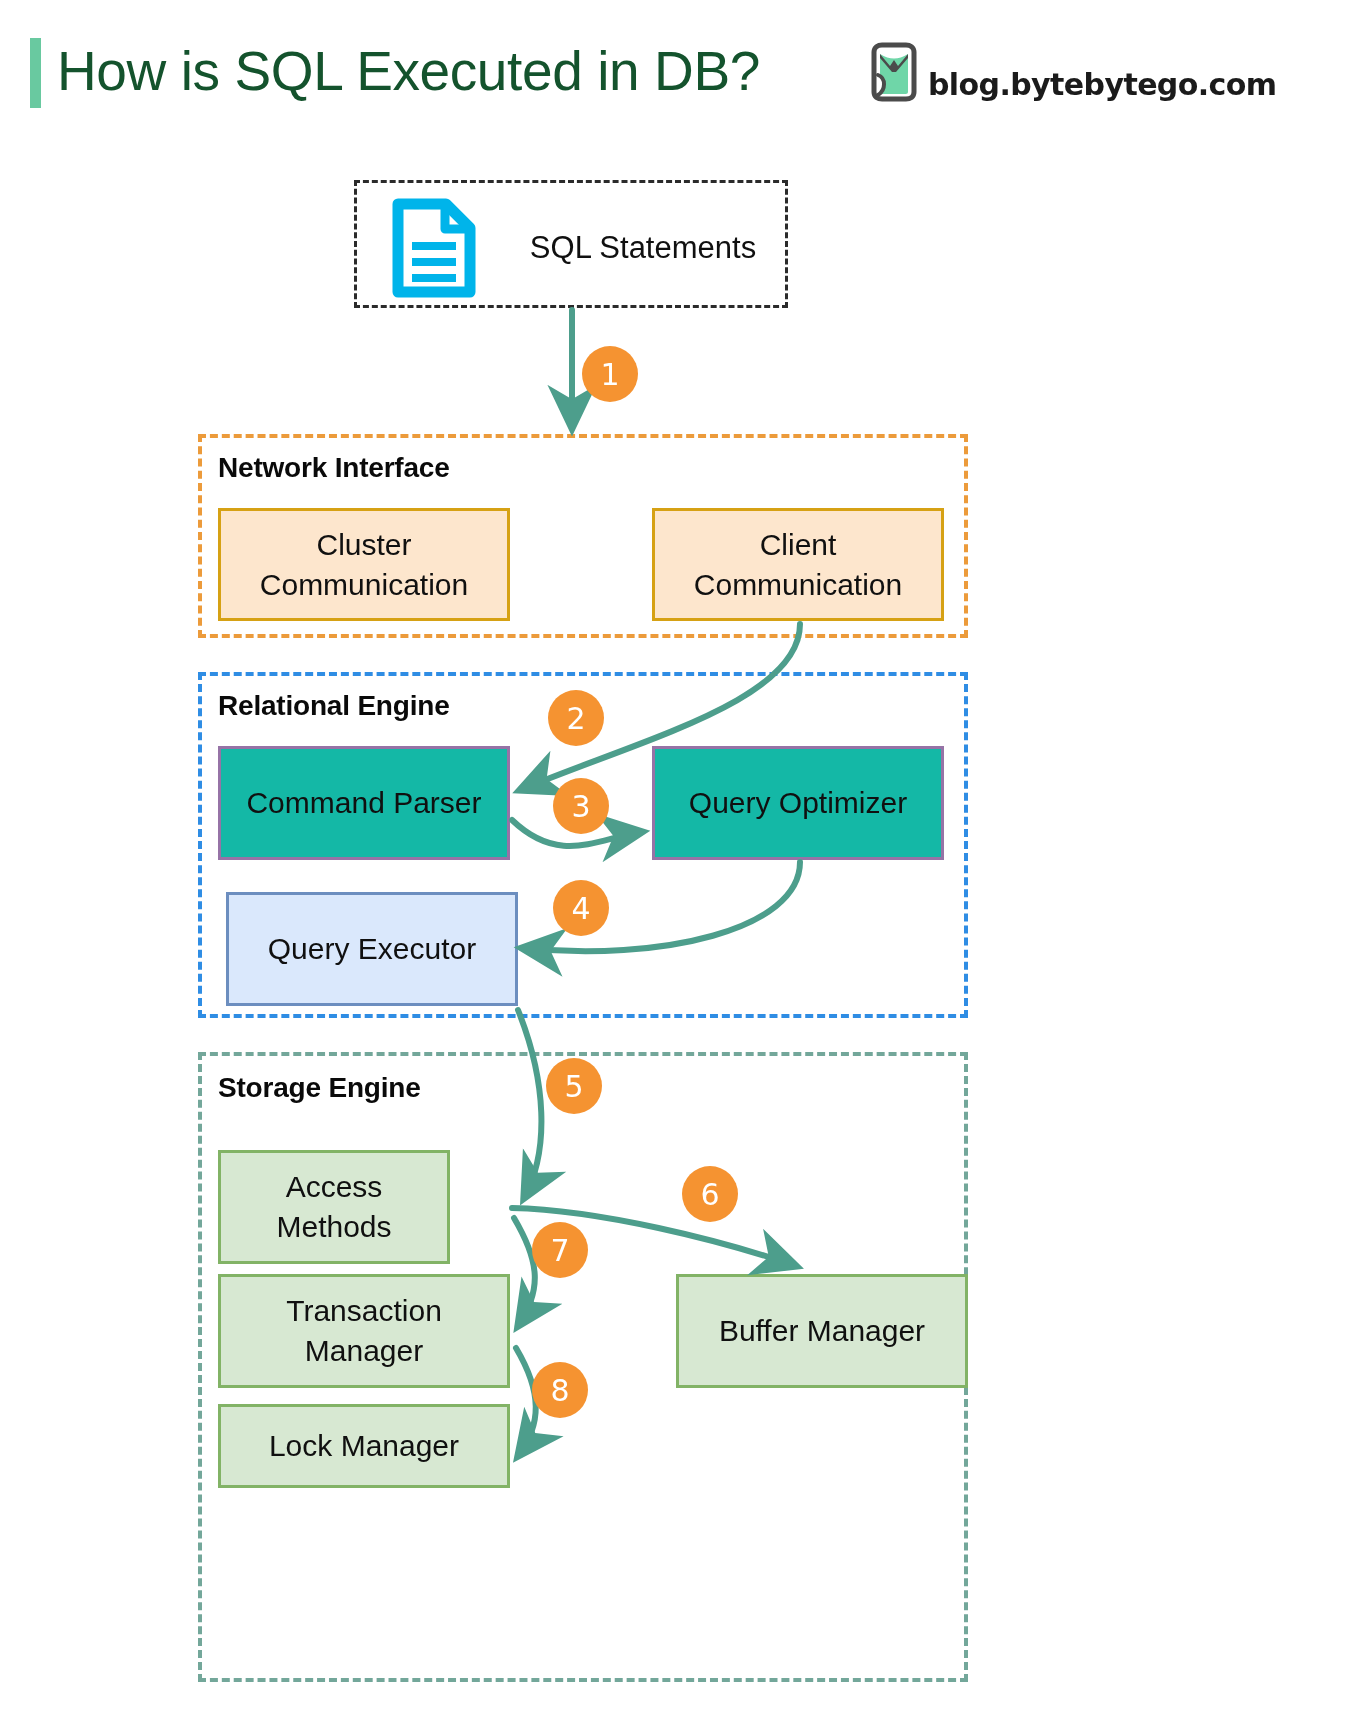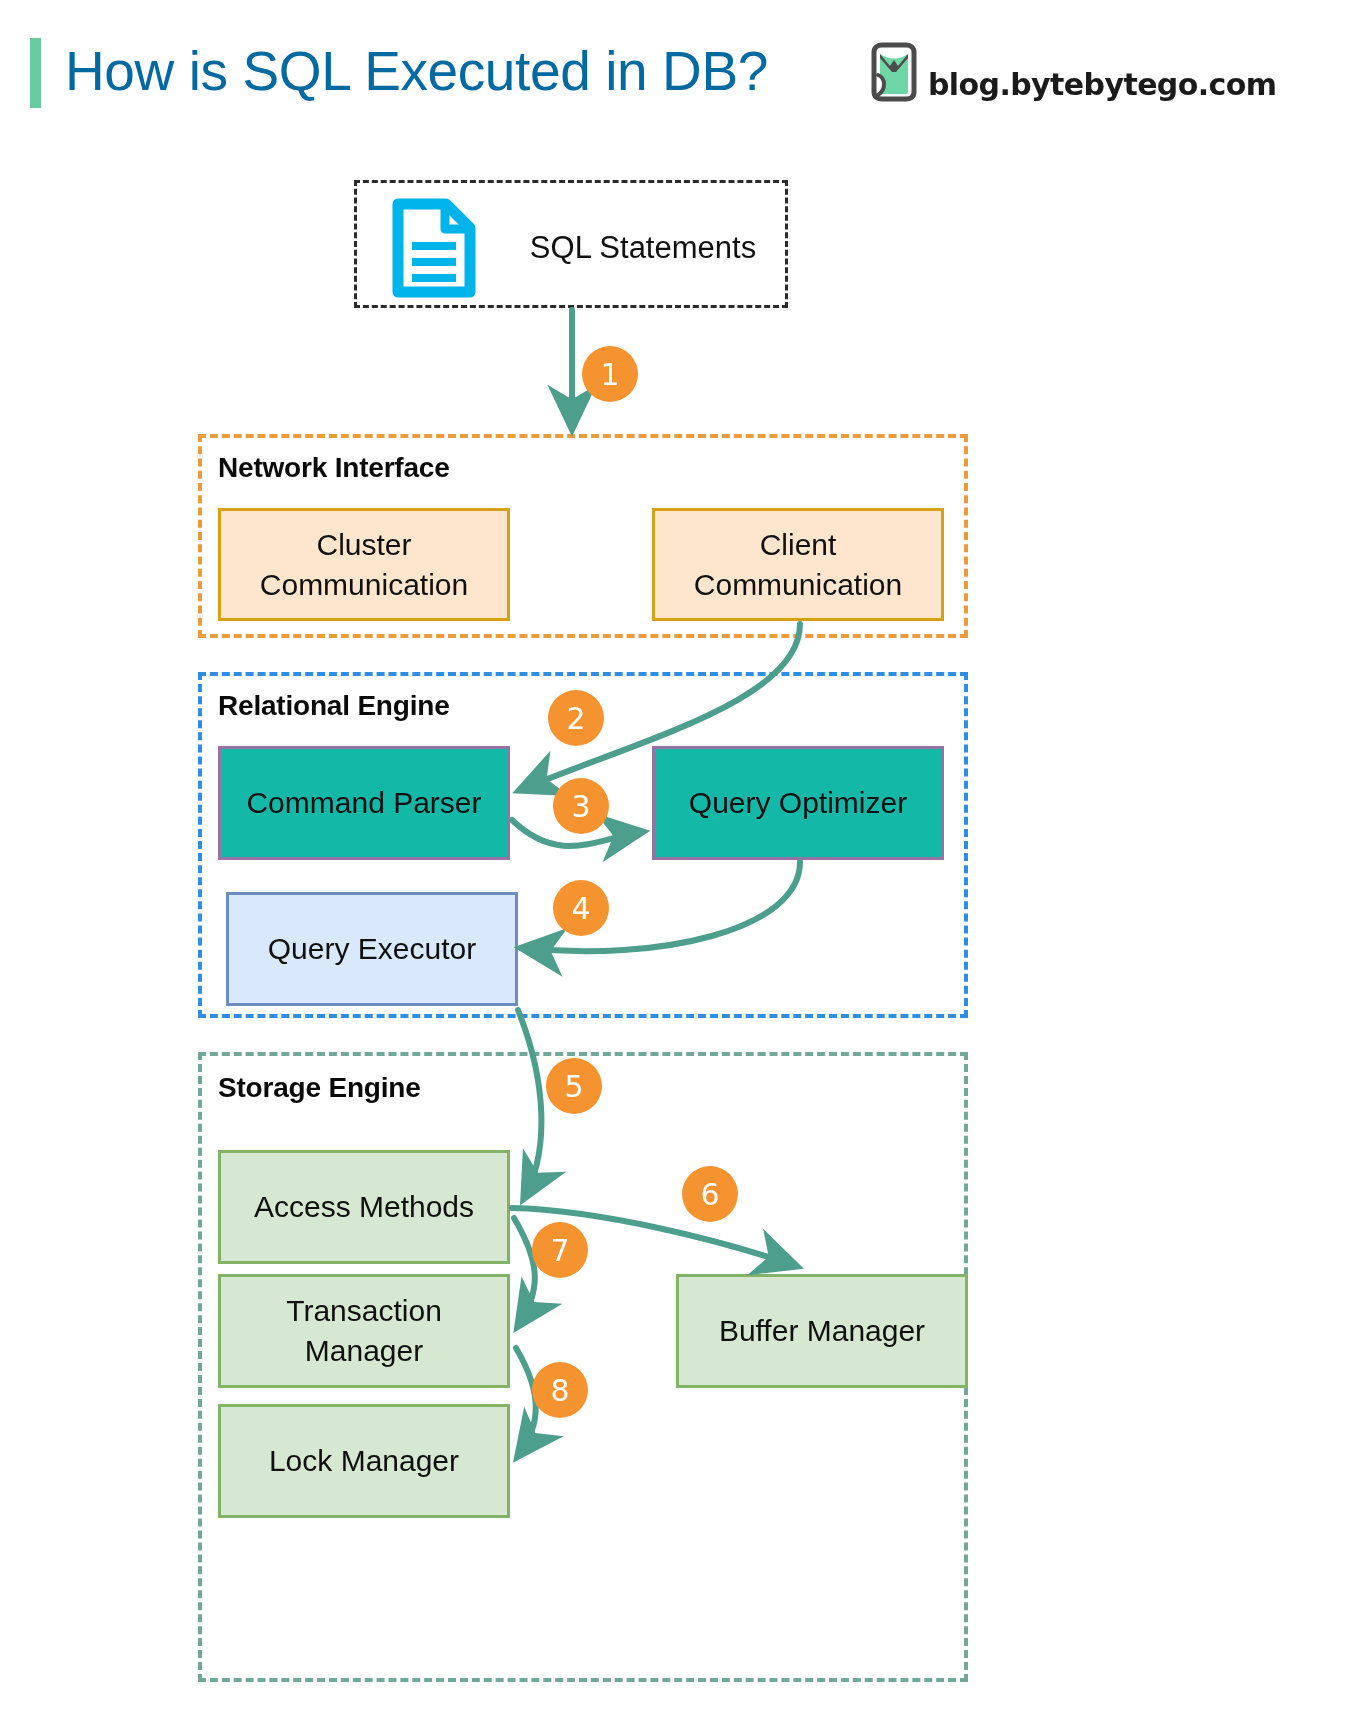--- a/index.html
+++ b/index.html
@@ -29,25 +29,24 @@
     position: absolute;
     left: 30px; top: 38px;
     width: 11px; height: 70px;
     background: #69c9a0;
   }
   #page-title {
     position: absolute;
     left: 57px; top: 32px;
     font-size: 55px;
     font-weight: 400;
-    color: #0369a1;
+    color: #14532d;
     letter-spacing: -0.4px;
     white-space: nowrap;
     line-height: 78px;
-    margin-left: 8px;
   }
   #brand {
     position: absolute;
     left: 868px; top: 40px;
     height: 62px;
     display: flex;
     align-items: flex-end;
     gap: 8px;
   }
   #brand-logo {
@@ -193,28 +192,28 @@
 
   <div class="node node-purple" style="left:218px; top:746px; width:292px; height:114px;">Command Parser</div>
 
   <div class="node node-purple" style="left:652px; top:746px; width:292px; height:114px;">Query Optimizer</div>
 
   <div class="node node-blue" style="left:218px; top:892px; width:292px; height:114px;">Query Executor</div>
 
   <div class="group grp-storage" style="left:198px; top:1052px; width:770px; height:630px;"></div>
   <div class="group-label" style="left:218px; top:1072px;">Storage Engine</div>
 
-  <div class="node node-green" style="left:218px; top:1150px; width:292px; height:114px;">Access Methods</div>
+  <div class="node node-green" style="left:218px; top:1150px; width:232px; height:114px;">Access Methods</div>
 
   <div class="node node-green" style="left:218px; top:1274px; width:292px; height:114px; flex-direction:column;">
     <span>Transaction</span>
     <span>Manager</span>
   </div>
 
-  <div class="node node-green" style="left:218px; top:1404px; width:292px; height:114px;">Lock Manager</div>
+  <div class="node node-green" style="left:218px; top:1404px; width:292px; height:84px;">Lock Manager</div>
 
   <div class="node node-green" style="left:676px; top:1274px; width:292px; height:114px;">Buffer Manager</div>
 
   <svg id="arrows" viewBox="0 0 1358 1722">
     <defs>
       <marker id="ah" markerWidth="9" markerHeight="9" refX="7.2" refY="4.5" orient="auto" markerUnits="strokeWidth">
         <path d="M0,0.4 L8.6,4.5 L0,8.6 L2.4,4.5 Z" fill="#4d9e8c"></path>
       </marker>
     </defs>
     <g fill="none" stroke="#4d9e8c" stroke-width="6" stroke-linecap="round" marker-end="url(#ah)">

